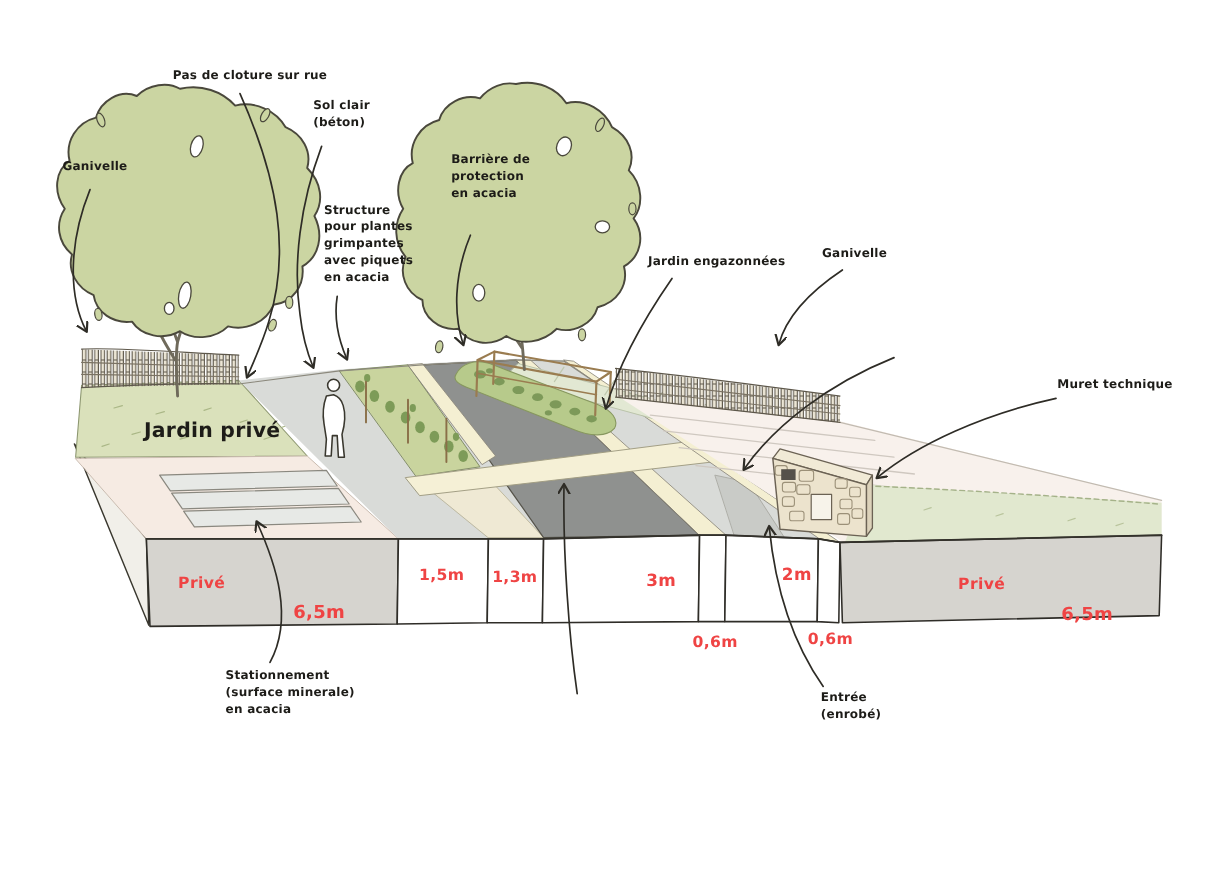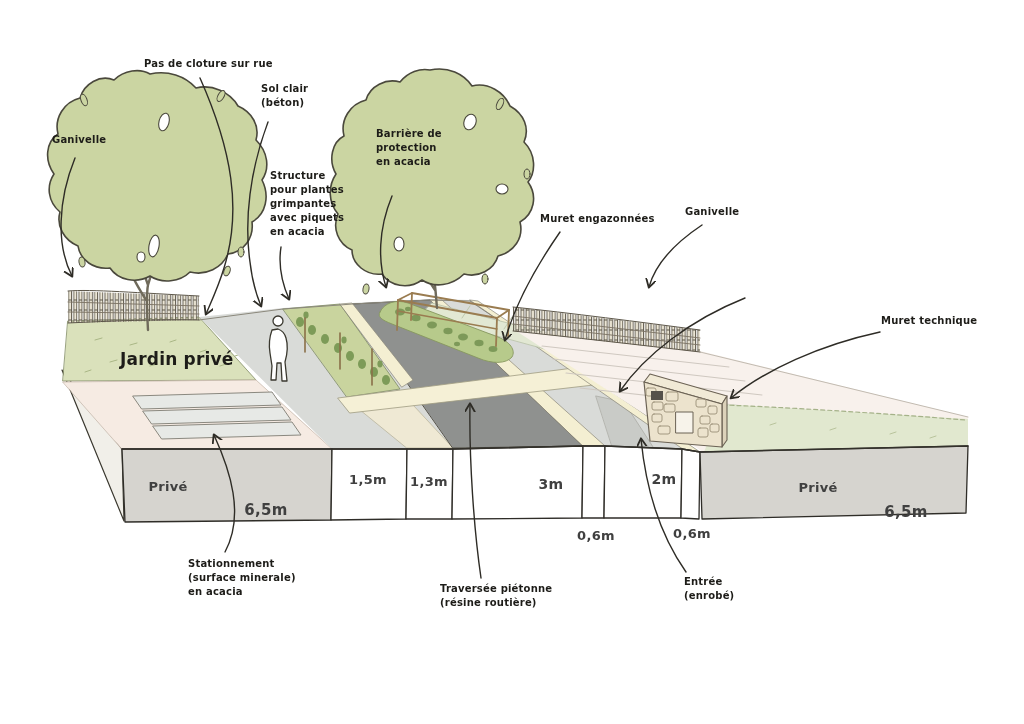--- a/index.html
+++ b/index.html
@@ -4,21 +4,21 @@
 <style>
   html,body{margin:0;padding:0;background:#ffffff;}
   #stage{position:relative;width:1024px;height:724px;background:#ffffff;overflow:hidden;
          font-family:"DejaVu Sans","Liberation Sans",sans-serif;}
   #stage svg{position:absolute;left:0;top:0;}
   svg path,svg polygon,svg polyline,svg line,svg rect,svg ellipse,svg circle{
      stroke-linejoin:round;stroke-linecap:round;}
   .label{position:absolute;color:#1d1c18;font-size:10px;font-weight:700;
          line-height:14px;letter-spacing:.2px;white-space:nowrap;}
   .label .ln{display:block;}
-  .meas{position:absolute;color:#404040;font-weight:700;transform:translateX(-50%);
+  .meas{position:absolute;color:#ef4444;font-weight:700;transform:translateX(-50%);
         white-space:nowrap;letter-spacing:.3px;}
   .meas.s13{font-size:13px;}
   .meas.s14{font-size:14px;}
   .meas.s15{font-size:15px;margin-top:24px;}
 </style>
 </head>
 <body>
 
 <div id="stage">
 
@@ -225,32 +225,28 @@
     <span class="ln">pour plantes</span>
     <span class="ln">grimpantes</span>
     <span class="ln">avec piquets</span>
     <span class="ln">en acacia</span>
   </div>
   <div class="label" style="left:376px;top:127px;">
     <span class="ln">Barrière de</span>
     <span class="ln">protection</span>
     <span class="ln">en acacia</span>
   </div>
-  <div class="label" style="left:540px;top:212px;">Muret engazonnées</div>
+  <div class="label" style="left:540px;top:212px;">Jardin engazonnées</div>
   <div class="label" style="left:685px;top:205px;">Ganivelle</div>
   <div class="label" style="left:881px;top:314px;text-align:center;">Muret technique</div>
   <div class="label" style="left:120px;top:352px;font-size:17px;">Jardin privé</div>
   <div class="label" style="left:188px;top:557px;">
     <span class="ln">Stationnement</span>
     <span class="ln">(surface minerale)</span>
     <span class="ln">en acacia</span>
-  </div>
-  <div class="label" style="left:440px;top:582px;">
-    <span class="ln">Traversée piétonne</span>
-    <span class="ln">(résine routière)</span>
   </div>
   <div class="label" style="left:684px;top:575px;">
     <span class="ln">Entrée</span>
     <span class="ln">(enrobé)</span>
   </div>
 
   <div class="meas s13" style="left:168px;top:479px;">Privé</div>
   <div class="meas s15" style="left:266px;top:477px;">6,5m</div>
   <div class="meas s13" style="left:368px;top:472px;">1,5m</div>
   <div class="meas s13" style="left:429px;top:474px;">1,3m</div>

